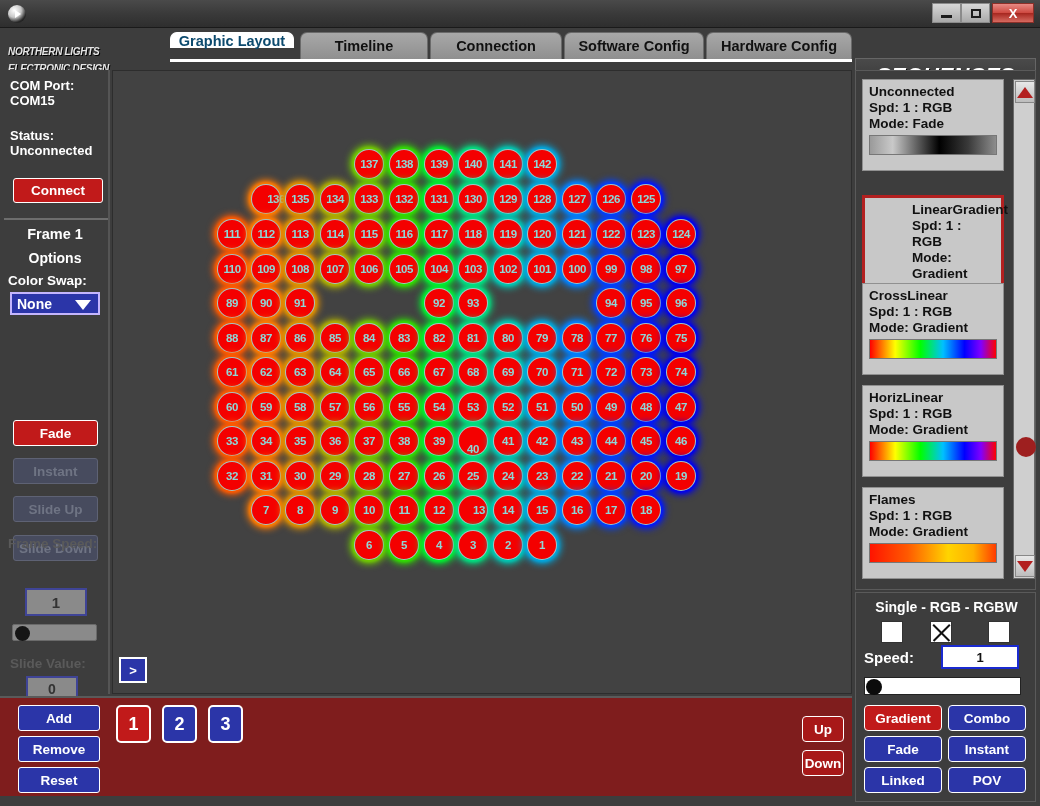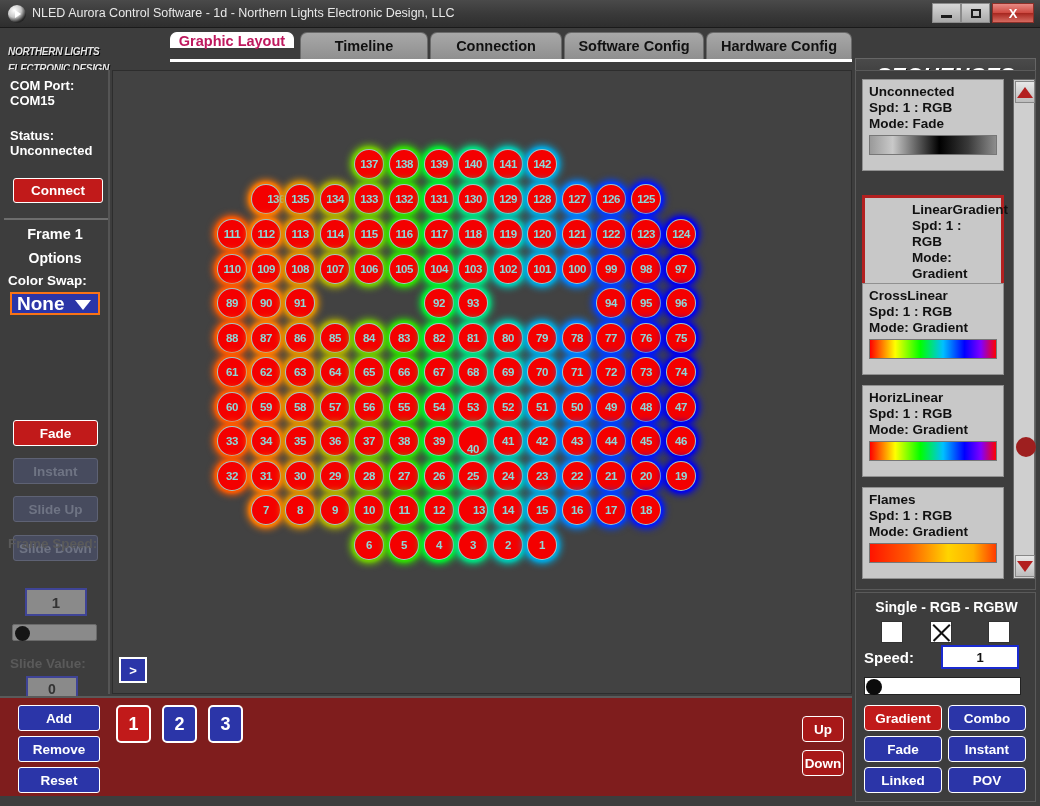--- a/index.html
+++ b/index.html
@@ -66,21 +66,21 @@
   .tab {
     position: absolute; top: 0; height: 27px;
     background: linear-gradient(180deg,#a8a8a8,#8f8f8f);
     border-radius: 7px 7px 0 0;
     color: #111; font-weight: bold; font-size: 14.5px;
     display: flex; align-items: center; justify-content: center;
     border: 1px solid #6a6a6a; border-bottom: none;
     cursor: pointer;
   }
   .tab.active {
-    background: #ffffff; color: #be185d; height: 16px; top: 0;
+    background: #ffffff; color: #0c4a6e; height: 16px; top: 0;
     border-color: #ffffff;
   }
   #tabbar-underline {
     position: absolute; left: 170px; top: 31px; width: 682px; height: 3px;
     background: #ffffff;
   }
   #seq-header {
     position: absolute; left: 855px; top: 30px; width: 181px; height: 36px;
     background: linear-gradient(180deg,#4a4a4a,#333);
     border: 1px solid #666;
@@ -118,22 +118,22 @@
   #frame-options {
     position: absolute; left: 0; top: 180px; width: 110px;
     text-align: center; color: #fff; font-weight: bold; font-size: 14px;
   }
   #colorswap-lbl {
     position: absolute; left: 8px; top: 203px;
     color: #fff; font-weight: bold; font-size: 13.5px;
   }
   #colorswap-select {
     position: absolute; left: 10px; top: 222px; width: 90px; height: 23px;
-    background: #2b35a8; border: 2px solid #f97316;
-    color: #fff; font-weight: bold; font-size: 19px;
+    background: #2b35a8; border: 2px solid #c4b5fd;
+    color: #fff; font-weight: bold; font-size: 14px;
     display: flex; align-items: center; cursor: pointer; text-align: center;
   }
   #colorswap-value { margin-left: 5px; }
   #colorswap-arrow {
     position: absolute; right: 7px; top: 6px;
     width: 0; height: 0;
     border-left: 8px solid transparent; border-right: 8px solid transparent;
     border-top: 10px solid #ffffff;
   }
   .mode-btn {
@@ -342,21 +342,20 @@
     cursor: pointer;
   }
   #b-up { top: 18px; }
   #b-down { top: 52px; }
 </style>
 </head>
 <body>
 
 <div id="titlebar">
   <div id="titlebar-icon"></div>
-  <div id="titlebar-text">NLED Aurora Control Software - 1d - Northern Lights Electronic Design, LLC</div>
   <div class="winbtn" id="btn-min">
       <div class="min-glyph"></div>
     </div>
   <div class="winbtn" id="btn-max">
       <div class="max-glyph"></div>
     </div>
   <div class="winbtn" id="btn-close">
       <span class="g">X</span>
     </div>
 </div>

